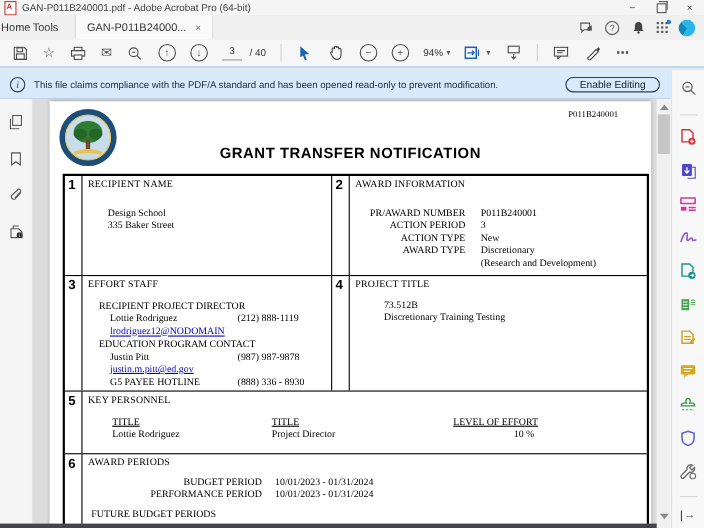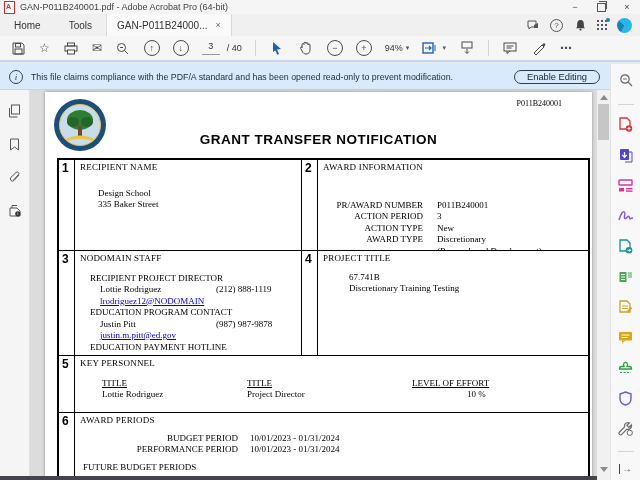--- a/index.html
+++ b/index.html
@@ -12,23 +12,23 @@
   .appicon{width:9px;height:11px;margin:0 5px 0 4px;position:relative;border:1px solid #c9302c;background:#fff;}
   .appicon span{position:absolute;left:1px;top:0px;font-size:7px;font-weight:bold;color:#c9302c;line-height:9px;}
   .wincontrols{margin-left:auto;display:flex;align-items:center;height:14px;}
   .winbtn{width:26px;height:14px;display:flex;align-items:center;justify-content:center;font-size:9px;color:#444;}
   .restore-glyph{width:7px;height:7px;border:1px solid #555;position:relative;background:#f5f5f5;}
   .restore-glyph:before{content:"";position:absolute;left:1px;top:-3px;width:7px;height:7px;border:1px solid #555;border-left:none;border-bottom:none;}
 
   
   .tabrow{position:absolute;top:14px;left:0;width:640px;height:22px;background:#f0f0f0;
           display:flex;align-items:center;font-size:10px;color:#333;}
-  .menu-tab{padding:0 14px;height:22px;display:flex;align-items:center;}
+  .menu-tab{padding:0 1px;height:22px;display:flex;align-items:center;}
   .doc-tab{height:22px;display:flex;align-items:center;gap:8px;padding:0 10px;background:#fafafa;
-           border-left:1px solid #d8d8d8;border-right:1px solid #d8d8d8;}
+           border-left:1px solid #d8d8d8;border-right:1px solid #d8d8d8;margin-left:14px;}
   .doc-tab .close-x{color:#666;font-size:9px;}
   .tabrow-right{margin-left:auto;display:flex;align-items:center;gap:9px;padding-right:8px;}
   .help-circle{width:11px;height:11px;border:1px solid #555;border-radius:50%;font-size:8px;
                display:flex;align-items:center;justify-content:center;color:#555;}
   .appsgrid{position:relative;width:11px;height:11px;display:grid;grid-template-columns:repeat(3,1fr);gap:1px;}
   .appsgrid i{background:#555;width:2px;height:2px;}
   .appsgrid .bluedot{position:absolute;right:-2px;top:-2px;width:4px;height:4px;border-radius:50%;background:#1a7fd4;}
   .avatar{width:15px;height:15px;border-radius:50%;background:conic-gradient(from 210deg,#0f86b8 0 28%,#29b6ea 28% 100%);}
 
   
@@ -94,21 +94,21 @@
   .cell-right{flex:1;}
   .cellnum{width:16px;min-width:16px;border-right:1px solid #000;font-family:"Liberation Sans",sans-serif;
            font-weight:bold;font-size:12px;padding:1px 0 0 3px;box-sizing:border-box;}
   .cellbody{flex:1;padding:2px 5px;font-size:9px;line-height:11.5px;box-sizing:border-box;overflow:hidden;}
   .sec-header{font-size:9px;letter-spacing:.2px;}
 
   .addr-lines{margin-top:14px;padding-left:18px;}
   .kv{display:flex;}
   .kv .k{width:100px;text-align:right;}
   .kv .v{margin-left:14px;}
-  .s2-rows{margin-top:26px;}
+  .s2-rows{margin-top:14px;}
   .s3-block{margin-top:8px;}
   .staff-title{padding-left:10px;}
   .staff-line{display:flex;padding-left:20px;}
   .staff-line .nm{width:116px;}
   .staff-email{padding-left:20px;color:#0000cc;text-decoration:underline;}
   .s4-lines{margin-top:7px;padding-left:26px;}
   .kp-grid{display:grid;grid-template-columns:145px 112px 1fr;padding-left:22px;margin-top:8px;}
   .kp-head{text-decoration:underline;}
   .kp-effort-head{padding-left:53px;}
   .kp-effort-val{padding-left:108px;}
@@ -345,48 +345,47 @@
                     </div>
                 </div>
               </div>
             </div>
           </div>
 
           <div class="trow" style="height:104px;">
             <div class="tcell cell-left">
               <div class="cellnum">3</div>
               <div class="cellbody">
-                <div class="sec-header">NODOMAIN STAFF</div>
+                <div class="sec-header">EFFORT STAFF</div>
                 <div class="s3-block">
                   <div class="staff-title">RECIPIENT PROJECT DIRECTOR</div>
                   <div class="staff-line">
                       <span class="nm">Lottie Rodriguez</span>
                       <span>(212) 888-1119</span>
                     </div>
                   <div class="staff-email">lrodriguez12@NODOMAIN</div>
                   <div class="staff-title">EDUCATION PROGRAM CONTACT</div>
                   <div class="staff-line">
                       <span class="nm">Justin Pitt</span>
                       <span>(987) 987-9878</span>
                     </div>
                   <div class="staff-email">justin.m.pitt@ed.gov</div>
-                  <div class="staff-title">EDUCATION PAYMENT HOTLINE</div>
                   <div class="staff-line">
                       <span class="nm">G5 PAYEE HOTLINE</span>
                       <span>(888) 336 - 8930</span>
                     </div>
                 </div>
               </div>
             </div>
             <div class="tcell cell-right">
               <div class="cellnum">4</div>
               <div class="cellbody">
                 <div class="sec-header">PROJECT TITLE</div>
                 <div class="s4-lines">
-                  <div>67.741B</div>
+                  <div>73.512B</div>
                   <div>Discretionary Training Testing</div>
                 </div>
               </div>
             </div>
           </div>
 
           <div class="trow" style="height:56px;">
             <div class="tcell" style="width:100%;">
               <div class="cellnum">5</div>
               <div class="cellbody">

